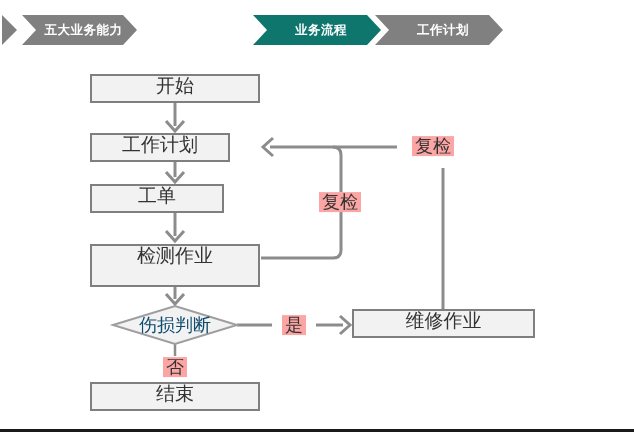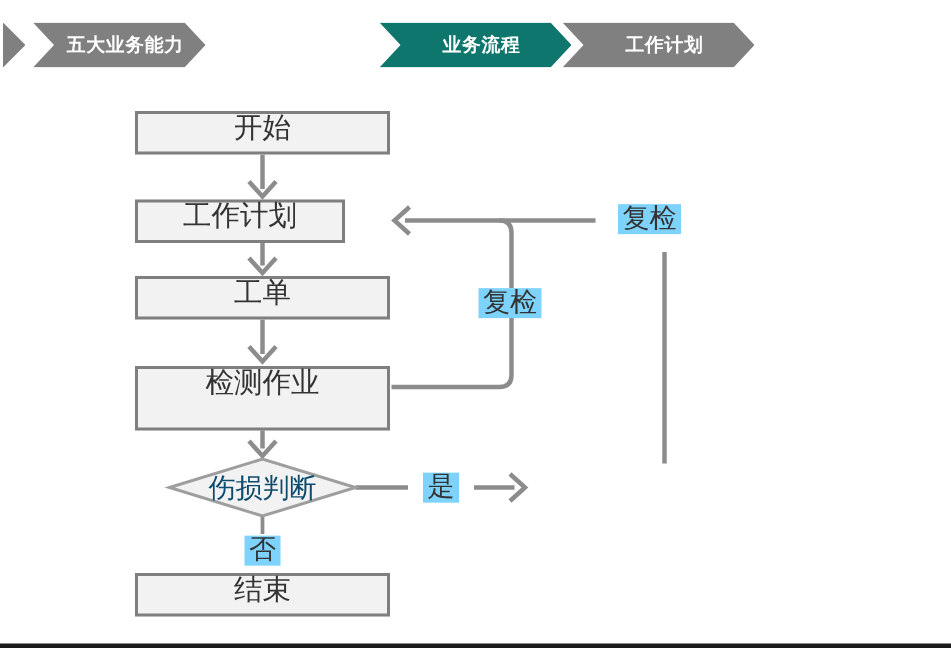--- a/index.html
+++ b/index.html
@@ -21,30 +21,30 @@
   .c3{left:253px;width:128px;}
   .c4{left:375px;width:128px;}
   .c5{left:497px;width:131px;}
 
   
   .flow-box{position:absolute;box-sizing:border-box;background:#F2F2F2;border:2px solid #7F7F7F;
             display:flex;align-items:flex-start;justify-content:center;
             font-size:19px;color:#333;line-height:1;}
   .b-start {left:90px; top:74px;  width:170px;height:29px;}
   .b-plan  {left:90px; top:133px; width:140px;height:29px;}
-  .b-order {left:90px; top:184px; width:170px;height:29px;}
+  .b-order {left:90px; top:184px; width:134px;height:29px;}
   .b-inspect{left:90px;top:244px; width:170px;height:43px;}
   .b-end   {left:90px; top:382px; width:170px;height:29px;}
   .b-repair{left:352px;top:309px; width:183px;height:29px;}
 
   .diamond-label{position:absolute;left:175px;top:325px;transform:translate(-50%,-50%);
             font-size:18px;color:#0c4a6e;white-space:nowrap;}
 
   .edge-label{position:absolute;transform:translate(-50%,-50%);font-size:18px;color:#333;
-            background:#7dd3fc;padding:0 3px;white-space:nowrap;line-height:1.1;}
+            background:#fca5a5;padding:0 3px;white-space:nowrap;line-height:1.1;}
   .l-recheck-left {left:340px;top:202px;}
   .l-recheck-right{left:433px;top:146px;}
   .l-yes{left:294px;top:325px;}
   .l-no {left:175px;top:367px;}
 
   .connectors{position:absolute;left:0;top:0;z-index:0;}
   .flow-box,.edge-label,.diamond-label,.nav{z-index:1;}
 
   .bottom-rule{position:absolute;left:0;top:429px;width:634px;height:3px;background:#1a1a1a;}
 </style>
@@ -106,20 +106,23 @@
   <div class="flow-box b-plan">
     <span>工作计划</span>
   </div>
   <div class="flow-box b-order">
     <span>工单</span>
   </div>
   <div class="flow-box b-inspect">
     <span>检测作业</span>
   </div>
   <div class="diamond-label">伤损判断</div>
+  <div class="flow-box b-repair">
+    <span>维修作业</span>
+  </div>
   <div class="flow-box b-end">
     <span>结束</span>
   </div>
 
   <div class="edge-label l-recheck-left">复检</div>
   <div class="edge-label l-recheck-right">复检</div>
   <div class="edge-label l-yes">是</div>
   <div class="edge-label l-no">否</div>
 
   <div class="bottom-rule"></div>

